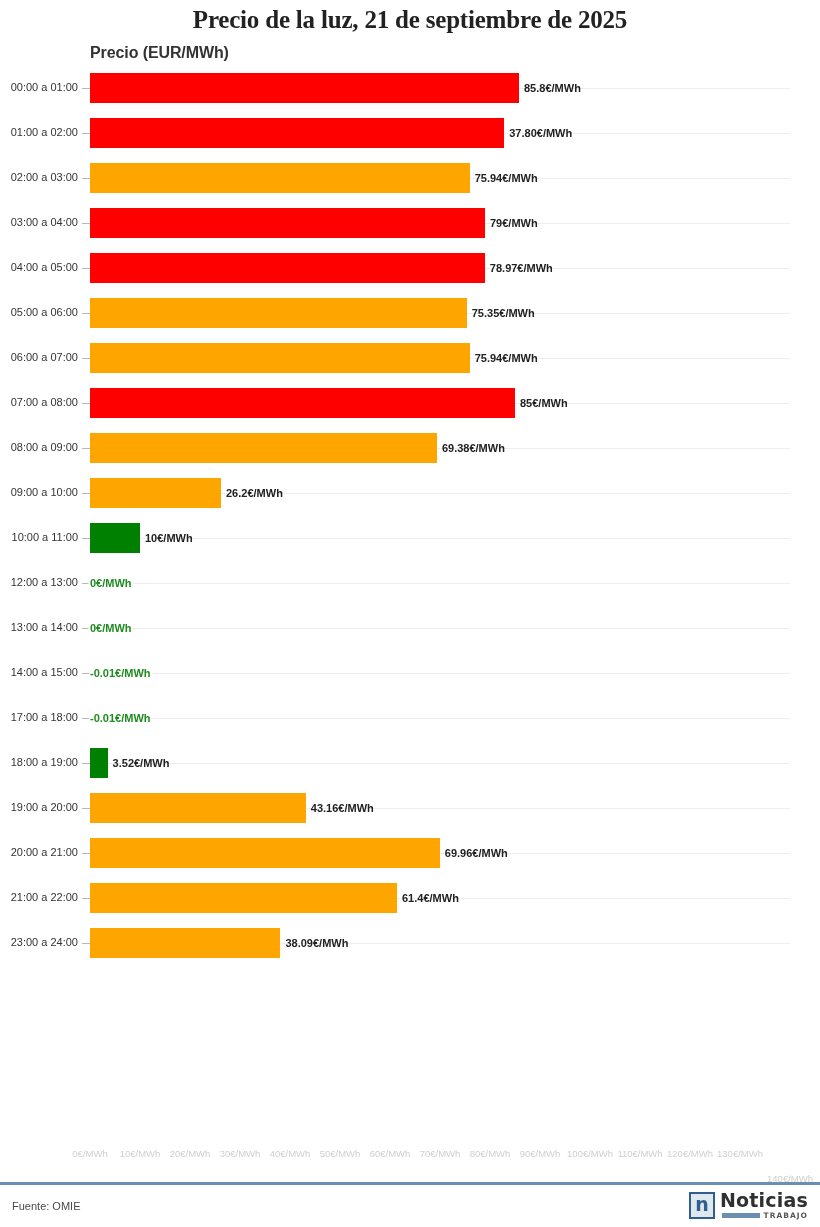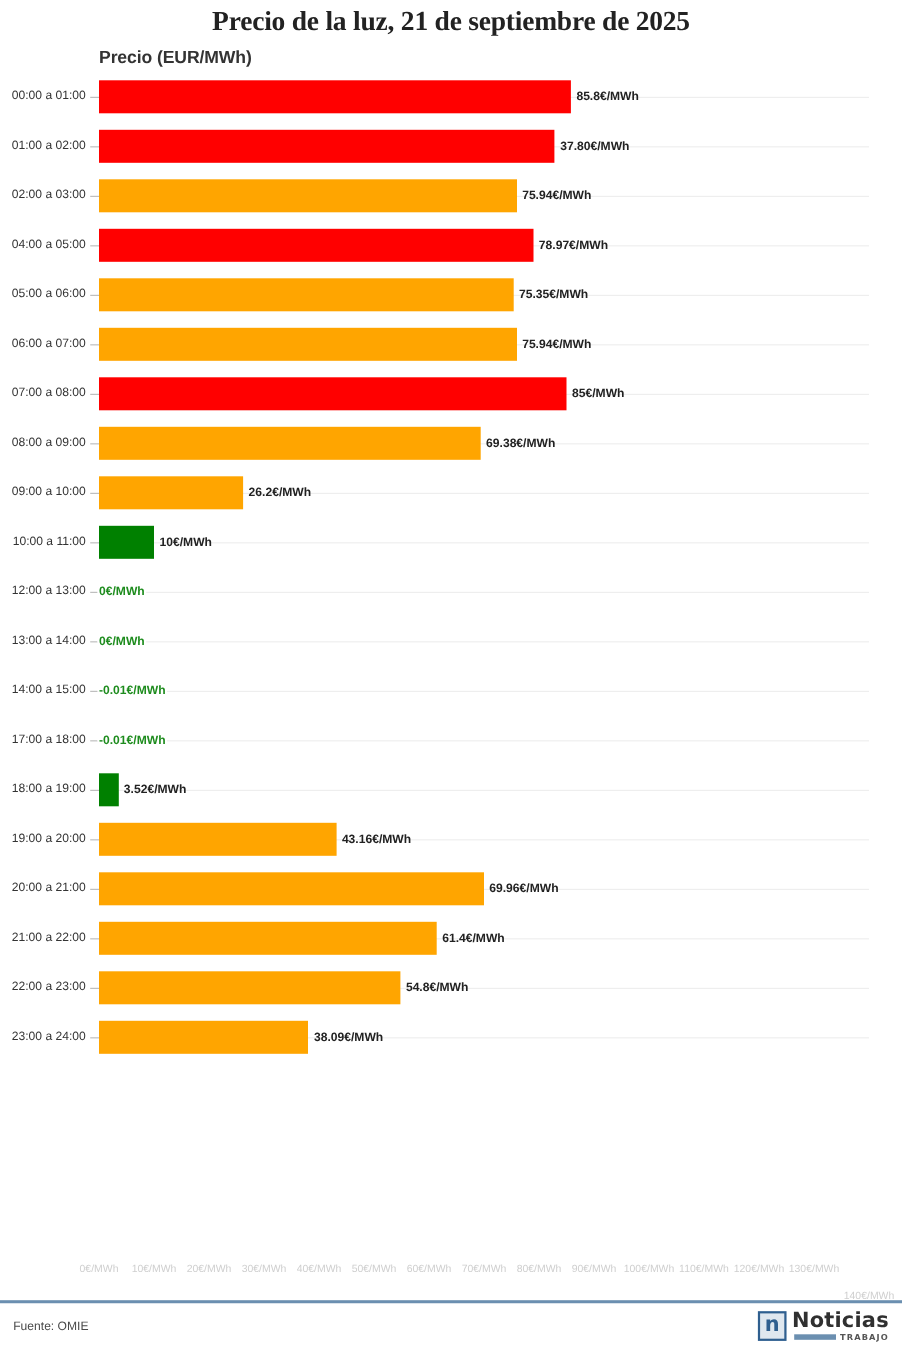--- a/index.html
+++ b/index.html
@@ -148,20 +148,27 @@
         <div class="row">
           <div class="gridline"></div>
           <div class="tick-stub"></div>
           <div class="cat-label">02:00 a 03:00</div>
           <div class="bar orange" style="width: 379.7px;"></div>
           <div class="val-label" style="left: 474.7px;">75.94€/MWh</div>
         </div>
         <div class="row">
           <div class="gridline"></div>
           <div class="tick-stub"></div>
+          <div class="cat-label">03:00 a 04:00</div>
+          <div class="bar red" style="width: 395px;"></div>
+          <div class="val-label" style="left: 490px;">79€/MWh</div>
+        </div>
+        <div class="row">
+          <div class="gridline"></div>
+          <div class="tick-stub"></div>
           <div class="cat-label">04:00 a 05:00</div>
           <div class="bar red" style="width: 394.85px;"></div>
           <div class="val-label" style="left: 489.85px;">78.97€/MWh</div>
         </div>
         <div class="row">
           <div class="gridline"></div>
           <div class="tick-stub"></div>
           <div class="cat-label">05:00 a 06:00</div>
           <div class="bar orange" style="width: 376.75px;"></div>
           <div class="val-label" style="left: 471.75px;">75.35€/MWh</div>
@@ -245,27 +252,20 @@
           <div class="cat-label">20:00 a 21:00</div>
           <div class="bar orange" style="width: 349.8px;"></div>
           <div class="val-label" style="left: 444.8px;">69.96€/MWh</div>
         </div>
         <div class="row">
           <div class="gridline"></div>
           <div class="tick-stub"></div>
           <div class="cat-label">21:00 a 22:00</div>
           <div class="bar orange" style="width: 307px;"></div>
           <div class="val-label" style="left: 402px;">61.4€/MWh</div>
-        </div>
-        <div class="row">
-          <div class="gridline"></div>
-          <div class="tick-stub"></div>
-          <div class="cat-label">22:00 a 23:00</div>
-          <div class="bar orange" style="width: 274px;"></div>
-          <div class="val-label" style="left: 369px;">54.8€/MWh</div>
         </div>
         <div class="row">
           <div class="gridline"></div>
           <div class="tick-stub"></div>
           <div class="cat-label">23:00 a 24:00</div>
           <div class="bar orange" style="width: 190.45px;"></div>
           <div class="val-label" style="left: 285.45px;">38.09€/MWh</div>
         </div>
       </div>
   </div>

